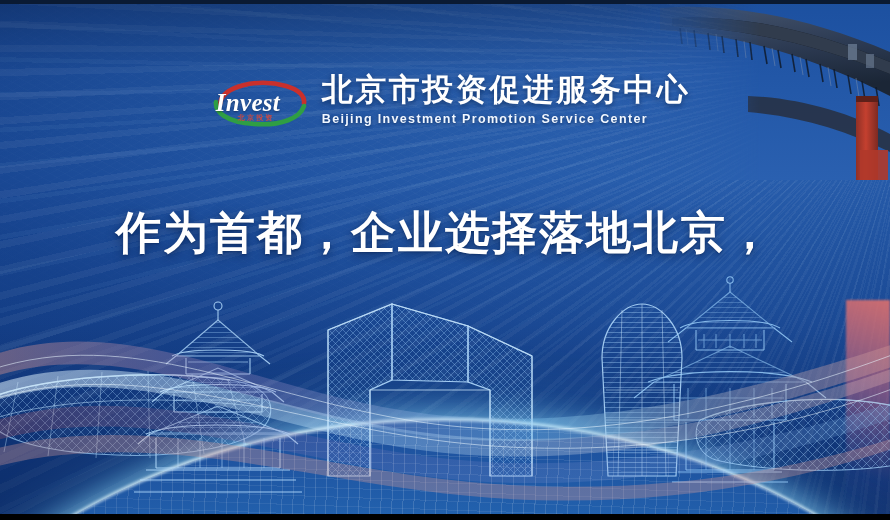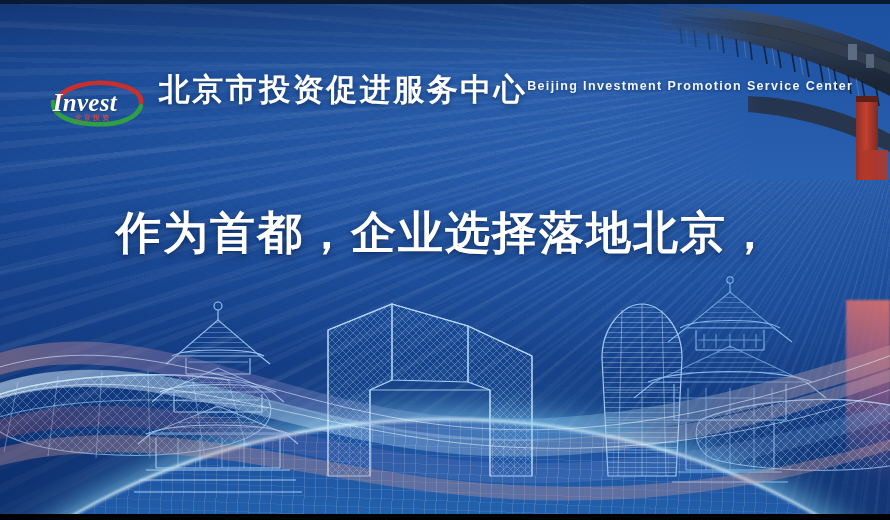--- a/index.html
+++ b/index.html
@@ -120,21 +120,21 @@
     font-family:"Liberation Serif", serif;
     font-style:italic; font-weight:700; font-size:25px;
     color:#ffffff; letter-spacing:.3px;
     text-shadow:0 1px 2px rgba(0,0,0,.35);
   }
   .logo-sub-cn {
     position:absolute; left:26px; top:35px;
     font-size:7px; font-weight:700; letter-spacing:2.2px;
     color:#d4483c; opacity:.92; white-space:nowrap;
   }
-  .titles { display:flex; flex-direction:row; }
+  .titles { display:flex; flex-direction:column; }
   .title-cn {
     font-size:31px; font-weight:700; color:#ffffff;
     letter-spacing:2.5px; line-height:1.05;
     text-shadow:0 2px 5px rgba(4,24,60,.55);
   }
   .title-en {
     margin-top:6px;
     font-size:12.5px; font-weight:700; color:#f1f7ff;
     letter-spacing:1.35px; line-height:1.1;
     text-shadow:0 1px 3px rgba(4,24,60,.6);

